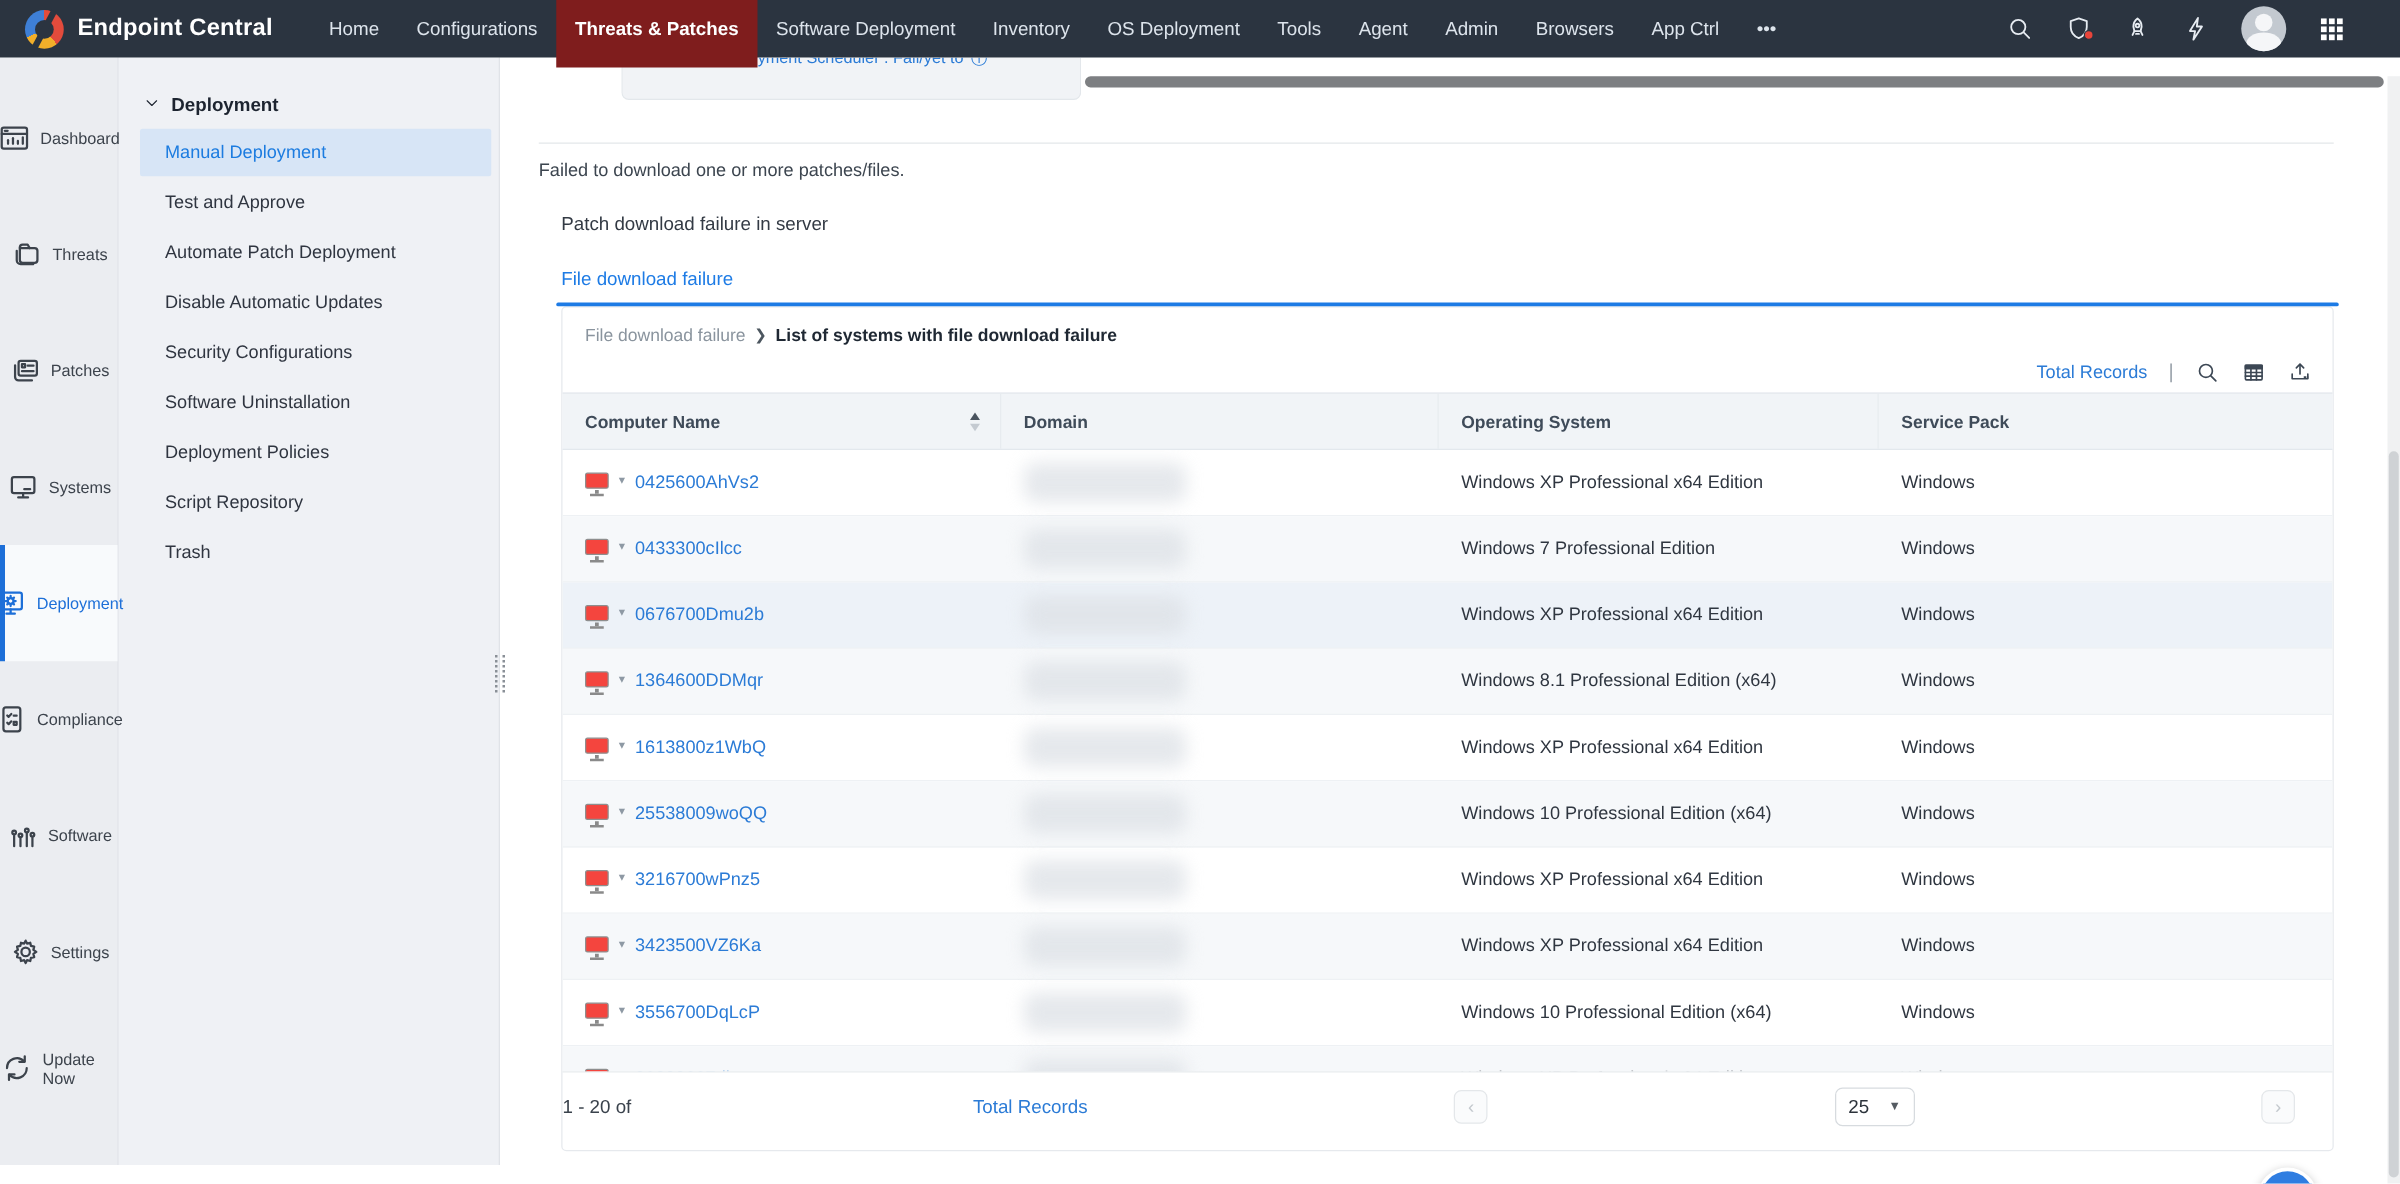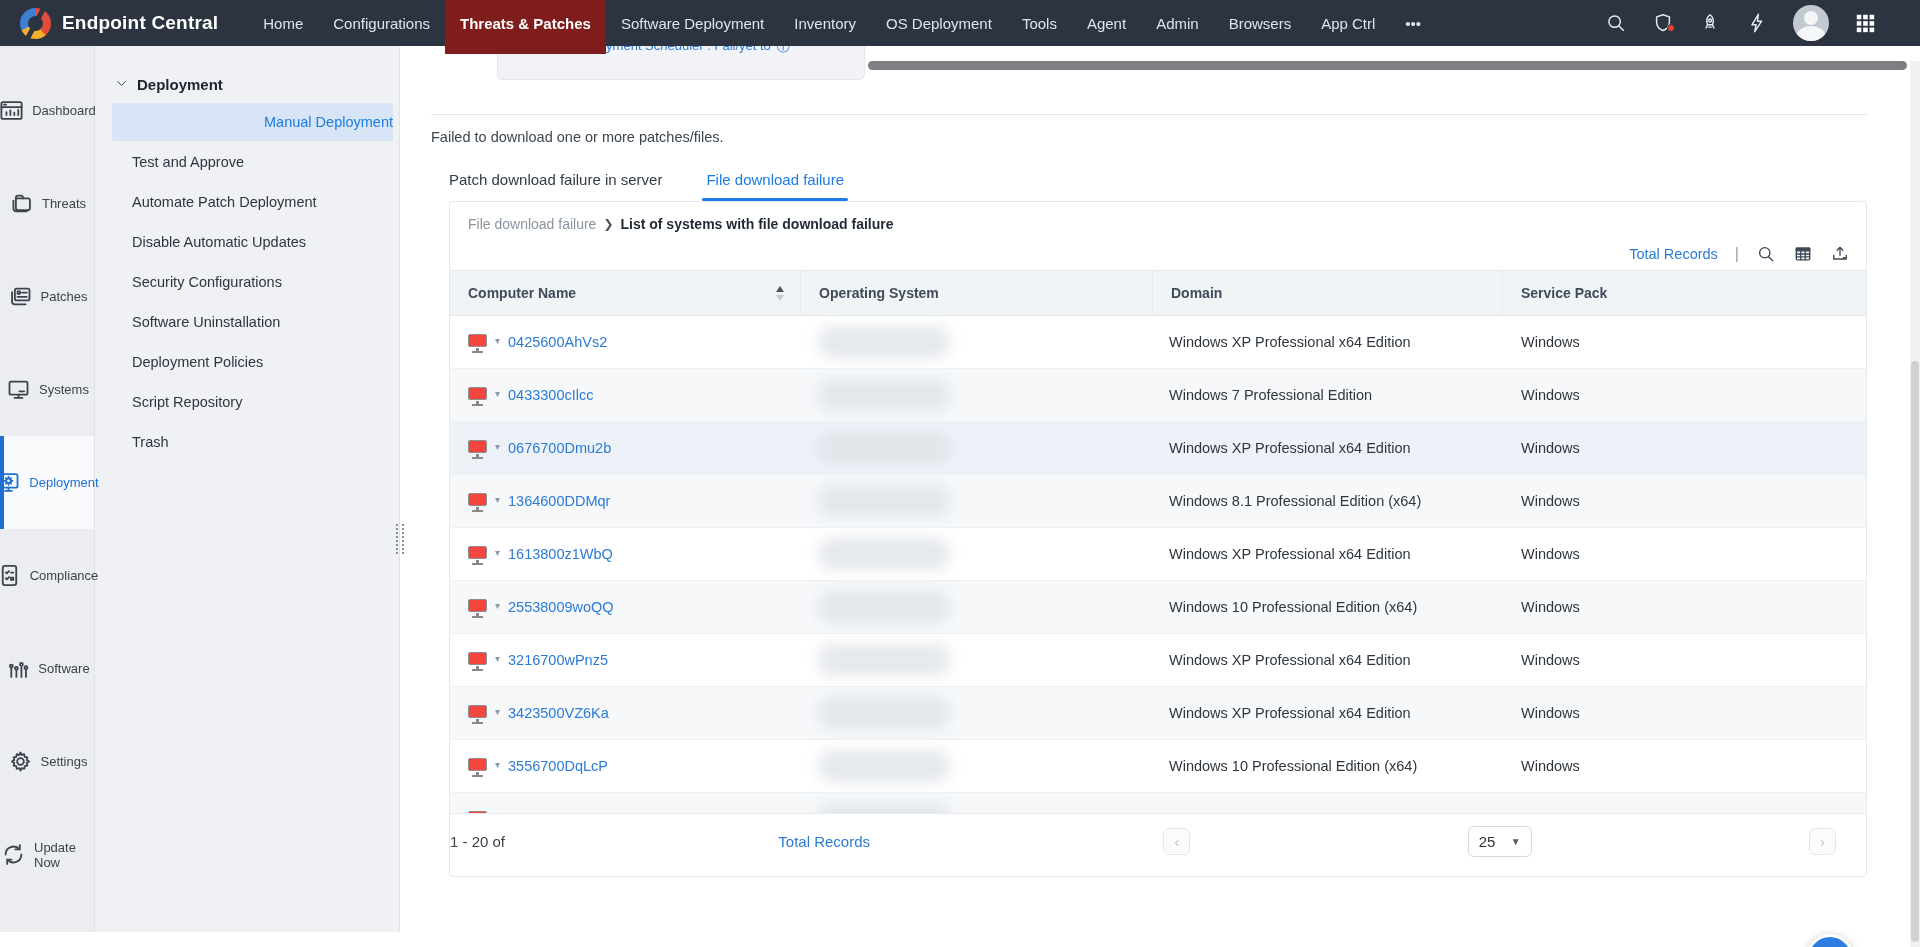--- a/index.html
+++ b/index.html
@@ -37,35 +37,35 @@
   .rail-item .rail-icon, .rail-item .rail-icon svg { width:27px; height:27px; }
   .rail-label { font-size:13px; }
   .rail-item.active { background:#f8fafc; color:#1d6fd8; }
   .rail-item.active::before { content:''; position:absolute; left:0; top:0; bottom:0; width:4px; background:#1d6fd8; }
 
   
   .sidebar { width:305px; background:#eff1f5; border-right:1px solid #e0e3e8; padding-top:30px; }
   .sb-header { display:flex; align-items:center; gap:9px; padding-left:20px; font-size:15px; font-weight:700; color:#1d2430; margin-bottom:10px; cursor:pointer; }
   .sb-chev svg { width:13px; height:13px; }
   .sb-item { margin:2px 6px 2px 17px; padding:11px 0 11px 20px; font-size:14.5px; color:#2f3540; cursor:pointer; border-radius:2px; }
-  .sb-item.active { background:#d7e5f6; color:#1c7ce0;text-align:right; }
+  .sb-item.active { background:#d7e5f6; color:#1c7ce0; }
 
   
   .main { position:relative; flex:1; background:#fff; overflow:hidden; }
   .strip-box { position:absolute; top:0; left:97px; width:368px; height:34px; background:#f1f3f6; border:1px solid #e3e7eb; border-top:none; border-radius:0 0 6px 6px; display:flex; justify-content:center; }
   .clipwrap { height:9px; overflow:hidden; display:flex; gap:6px; align-items:flex-start; }
   .striptext { display:block; margin-top:-8px; color:#2b7bd6; font-size:13px; white-space:nowrap; }
   .strip-thumb { position:absolute; top:15px; left:468px; width:1039px; height:9px; background:#7d7f82; border-radius:5px; }
 
   .content { padding:52px 53px 0 31px; }
   .page-title { font-size:17px; font-weight:700; color:#15202b; }
   .title-divider { height:1px; background:#e4e7ea; margin:16px 0 0; }
   .page-subtitle { margin-top:14px; font-size:14.5px; color:#3c454f; }
 
-  .tabs { display:flex; gap:44px; margin:26px 0 0 18px; }
+  .tabs { display:flex; gap:14px; margin:26px 0 0 18px;flex-direction:column; }
   .tab { position:relative; padding-bottom:13px; font-size:15px; color:#333a44; cursor:pointer; }
   .tab.active { color:#1d7be5; }
   .tab.active::after { content:''; position:absolute; left:-4px; right:-4px; bottom:0; height:3px; background:#1d7be5; border-radius:2px; }
 
   .panel { border:1px solid #e6e9ed; border-radius:4px; margin-left:18px; height:676px; display:flex; flex-direction:column; background:#fff; }
   .crumbrow { padding:14px 18px 6px; font-size:14px; display:flex; align-items:center; gap:7px; }
   .crumb-parent { color:#8a949e; }
   .crumb-sep { color:#4c565f; font-size:12px; }
   .crumb-current { color:#1f2833; font-weight:700; }
 
@@ -380,25 +380,25 @@
           </div>
 
           <div class="thead">
             <div class="th c1">
               <span>Computer Name</span>
               <span class="sorter">
                 <span class="tri-up"></span>
                 <span class="tri-down"></span>
               </span>
             </div>
+            <div class="th c2">
+                <span>Domain</span>
+              </div>
             <div class="th c3">
                 <span>Operating System</span>
-              </div>
-            <div class="th c2">
-                <span>Domain</span>
               </div>
             <div class="th c4">
                 <span>Service Pack</span>
               </div>
           </div>
 
           <div class="tbody">
 
               <div class="trow">
                 <div class="td c1 namecell">

